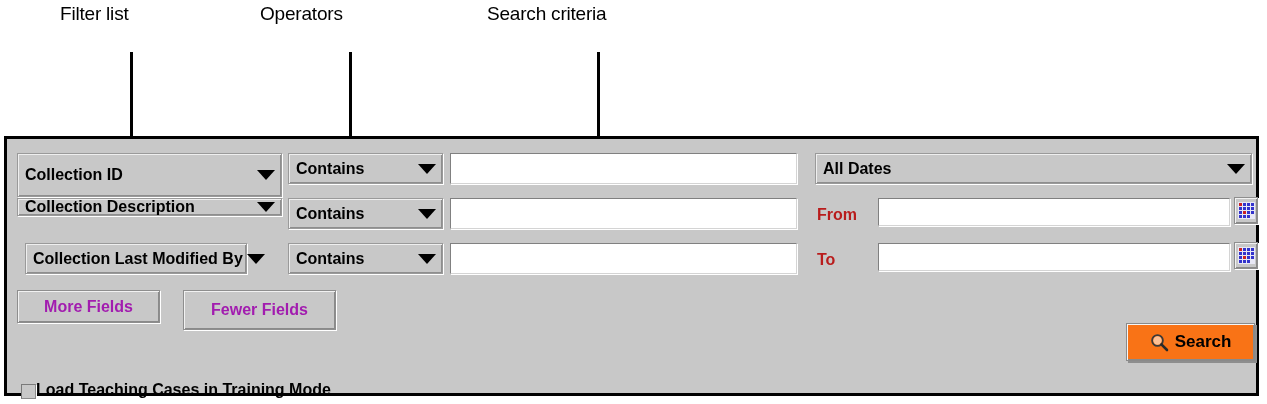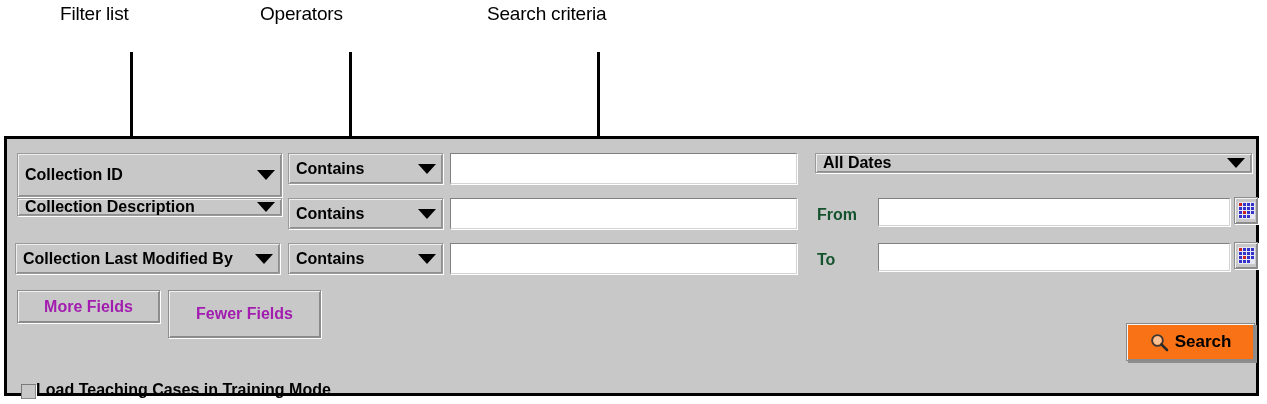--- a/index.html
+++ b/index.html
@@ -110,21 +110,21 @@
     color: #a21caf;
     cursor: default;
     white-space: nowrap;
   }
 
   
   .field-label {
     position: absolute;
     font-size: 16px;
     font-weight: bold;
-    color: #14532d;
+    color: #b91c1c;
     white-space: nowrap;
   }
 
   
   .cal-btn {
     position: absolute;
     background: #c8c8c8;
     border: 1px solid #8e8e8e;
     box-shadow:
       inset 1px 1px 0 #f2f2f2,
@@ -206,21 +206,21 @@
     </div>
 
     <div class="combo" style="left:281px; top:14px; width:155px; height:31px;">
       <span class="combo-label">Contains</span>
       <span class="combo-spacer"></span>
       <span class="arrow"></span>
     </div>
 
     <input class="textfield" type="text" style="left: 443px; top: 14px; width: 347px; height: 31px; font-size: 15px; padding: 0px 4px;" value="">
 
-    <div class="combo" style="left:808px; top:14px; width:437px; height:20px;">
+    <div class="combo" style="left:808px; top:14px; width:437px; height:31px;">
       <span class="combo-label">All Dates</span>
       <span class="combo-spacer"></span>
       <span class="arrow"></span>
     </div>
 
     <div class="combo" style="left:10px; top:59px; width:265px; height:18px;">
       <span class="combo-label">Collection Description</span>
       <span class="combo-spacer"></span>
       <span class="arrow"></span>
     </div>
@@ -251,21 +251,21 @@
         <rect x="1" y="9" width="3" height="3" fill="#3333cc"></rect>
         <rect x="5" y="9" width="3" height="3" fill="#cc2222"></rect>
         <rect x="9" y="9" width="3" height="3" fill="#3333cc"></rect>
         <rect x="13" y="9" width="3" height="3" fill="#3333cc"></rect>
         <rect x="1" y="13" width="3" height="3" fill="#3333cc"></rect>
         <rect x="5" y="13" width="3" height="3" fill="#3333cc"></rect>
         <rect x="9" y="13" width="3" height="3" fill="#3333cc"></rect>
       </svg>
     </div>
 
-    <div class="combo" style="left:8px; top:104px; width:265px; height:31px;text-align:right;">
+    <div class="combo" style="left:18px; top:104px; width:222px; height:31px;text-align:right;">
       <span class="combo-label">Collection Last Modified By</span>
       <span class="combo-spacer"></span>
       <span class="arrow"></span>
     </div>
 
     <div class="combo" style="left:281px; top:104px; width:155px; height:31px;">
       <span class="combo-label">Contains</span>
       <span class="combo-spacer"></span>
       <span class="arrow"></span>
     </div>
@@ -294,21 +294,21 @@
         <rect x="1" y="13" width="3" height="3" fill="#3333cc"></rect>
         <rect x="5" y="13" width="3" height="3" fill="#3333cc"></rect>
         <rect x="9" y="13" width="3" height="3" fill="#3333cc"></rect>
       </svg>
     </div>
 
     <div class="btn" style="left:10px; top:151px; width:143px; height:33px;">
       <span>More Fields</span>
     </div>
 
-    <div class="btn" style="left:161px; top:151px; width:153px; height:48px;">
+    <div class="btn" style="left:176px; top:151px; width:153px; height:40px;">
       <span>Fewer Fields</span>
     </div>
 
     <div id="training-mode-row" style="left:14px; top:202px;">
       <span class="checkbox"></span>
       <span class="checkbox-label">Load Teaching Cases in Training Mode</span>
     </div>
 
     <div id="search-button" style="left:1119px; top:184px; width:129px; height:38px;">
       <svg width="19" height="19" viewBox="0 0 19 19">

